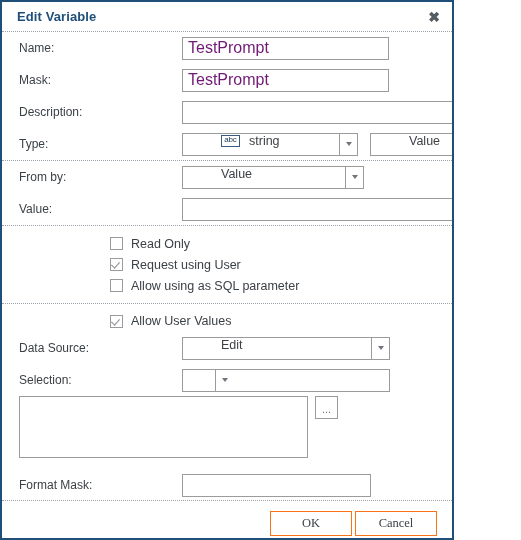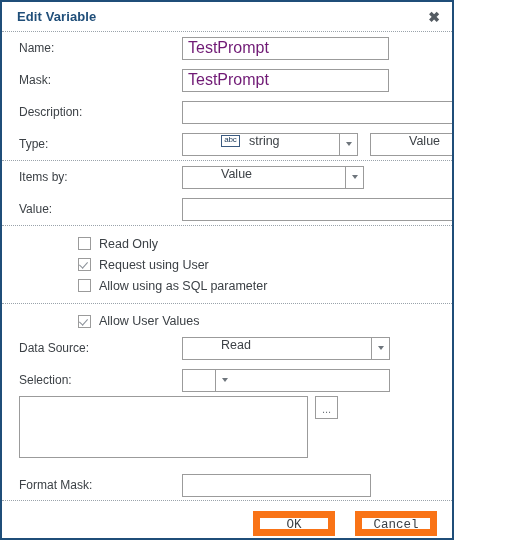--- a/index.html
+++ b/index.html
@@ -190,21 +190,21 @@
     padding-bottom: 3px;
     cursor: default;
     line-height: 1;
   }
 
   
   .check-row {
     display: flex;
     align-items: center;
     height: 21px;
-    padding-left: 76px;
+    padding-left: 108px;
   }
   .cbox {
     width: 13px;
     height: 13px;
     box-sizing: border-box;
     border: 1px solid #9b9b9b;
     background: #ffffff;
     margin-right: 8px;
     flex: 0 0 13px;
     position: relative;
@@ -270,27 +270,27 @@
     display: flex;
     justify-content: flex-end;
     align-items: center;
     height: 44px;
     padding-right: 15px;
   }
   .btn {
     box-sizing: border-box;
     width: 82px;
     height: 25px;
-    border: 7px solid #f97316;
-    background: #ffffff;
-    font-family: Liberation Mono, monospace;
+    border: 1px solid #f97316;
+    background: #ffffff;
+    font-family: Liberation Serif, serif;
     font-size: 12.5px;
     color: #3c4146;
     cursor: default;
-    margin-left: 20px;
+    margin-left: 3px;
     padding: 0;
   }
 </style>
 </head>
 <body>
 
 <div class="dialog">
 
   <div class="titlebar">
     <div class="title-text">Edit Variable</div>
@@ -345,21 +345,21 @@
         </div>
       </div>
     </div>
 
   </div>
   <div class="sep"></div>
 
   <div class="section">
 
     <div class="row">
-      <div class="label">Items by:</div>
+      <div class="label">From by:</div>
       <div class="field-area">
         <div class="combo w-init">
           <div class="combo-body">
             <span>Value</span>
           </div>
           <div class="arrow-btn">
               <i class="caret"></i>
             </div>
         </div>
       </div>
@@ -403,21 +403,21 @@
     <div class="check-row" style="height:22px;">
       <span class="cbox checked"></span>
       <span class="check-label">Allow User Values</span>
     </div>
 
     <div class="row">
       <div class="label">Data Source:</div>
       <div class="field-area">
         <div class="combo w-ds">
           <div class="combo-body">
-            <span>Read</span>
+            <span>Edit</span>
           </div>
           <div class="arrow-btn">
               <i class="caret"></i>
             </div>
         </div>
       </div>
     </div>
 
     <div class="row">
       <div class="label">Selection:</div>

